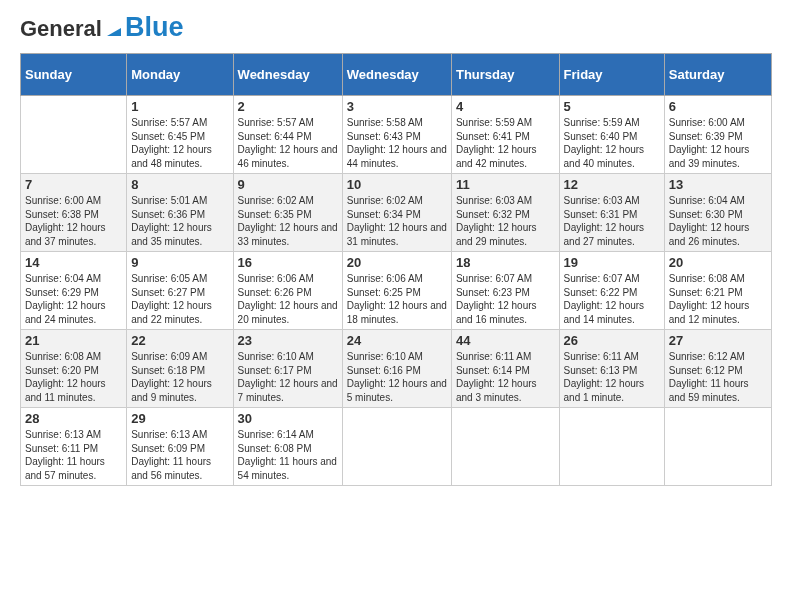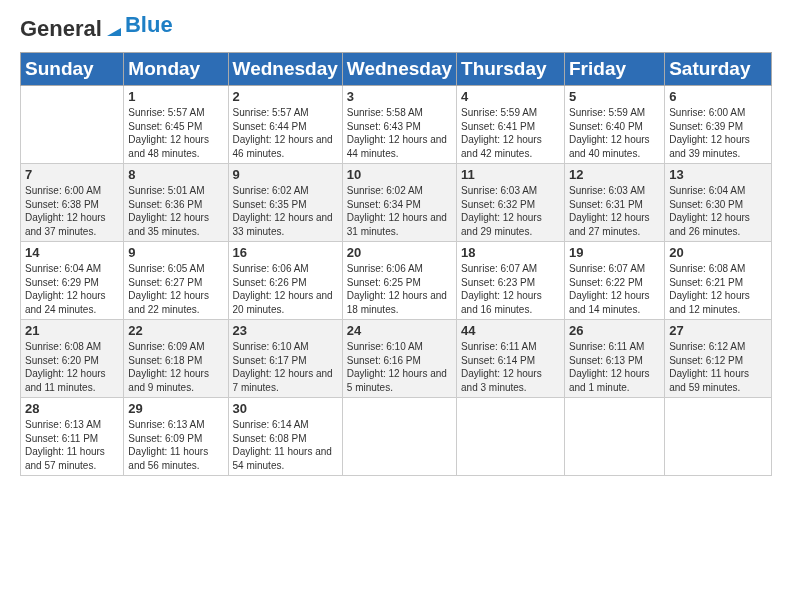--- a/index.html
+++ b/index.html
@@ -40,23 +40,23 @@
       color: #555;
     }
     .calendar {
       width: 100%;
       border-collapse: collapse;
       font-size: 10.5px;
     }
     .calendar th {
       background-color: #2d6db5;
       color: #fff;
-      padding: 5px 4px;
+      padding: 13px 4px;
       text-align: left;
-      font-size: 19px;
+      font-size: 13px;
       font-weight: bold;
       border: 1px solid #aaa;
       margin-left: 44px;
     }
     .calendar td {
       border: 1px solid #ccc;
       vertical-align: top;
       padding: 3px 4px;
       width: 113px;
       height: 78px;
@@ -87,21 +87,21 @@
 
 <div class="page">
   <div class="header">
     <div class="logo">
       <div style="display:flex;align-items:center;">
         <span style="font-size:22px;font-weight:bold;color:#333;">General</span>
         <svg width="22" height="22" viewBox="0 0 22 22" style="margin-left:1px;">
           <polygon points="4,18 18,10 18,18" fill="#1e7fc5"></polygon>
         </svg>
       </div>
-      <span style="font-size:22px;font-weight:bold;color:#1e7fc5;margin-top:-4px;">Blue</span>
+      <span style="font-size:27px;font-weight:bold;color:#1e7fc5;margin-top:-4px;">Blue</span>
     </div>
     <div class="title-block">
       <div class="month-title"></div>
       <div class="subtitle"></div>
     </div>
   </div>
 
   <table class="calendar">
     <thead>
       <tr>

